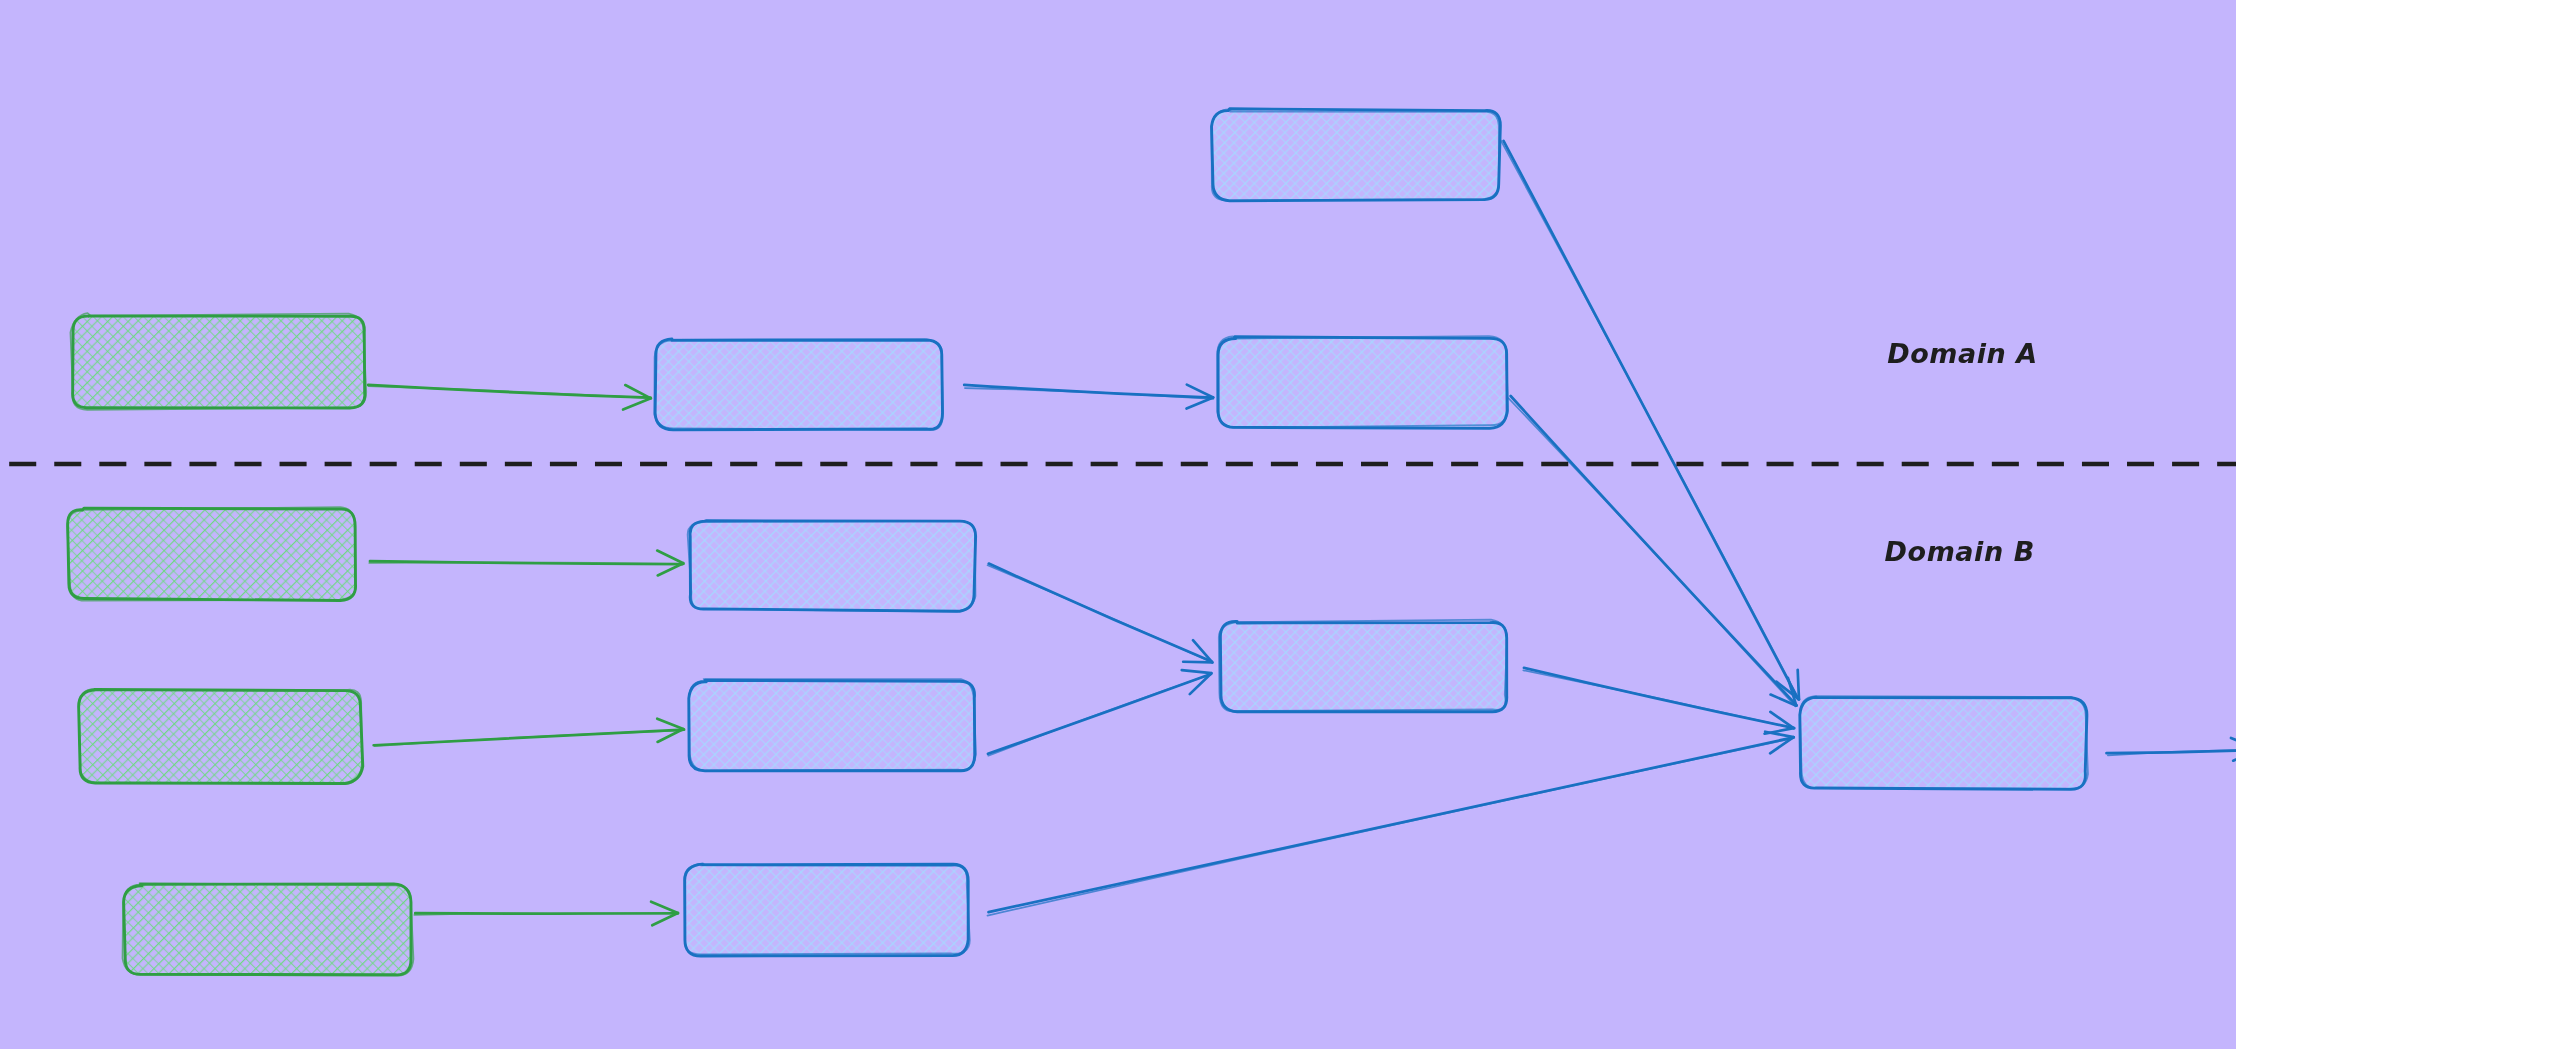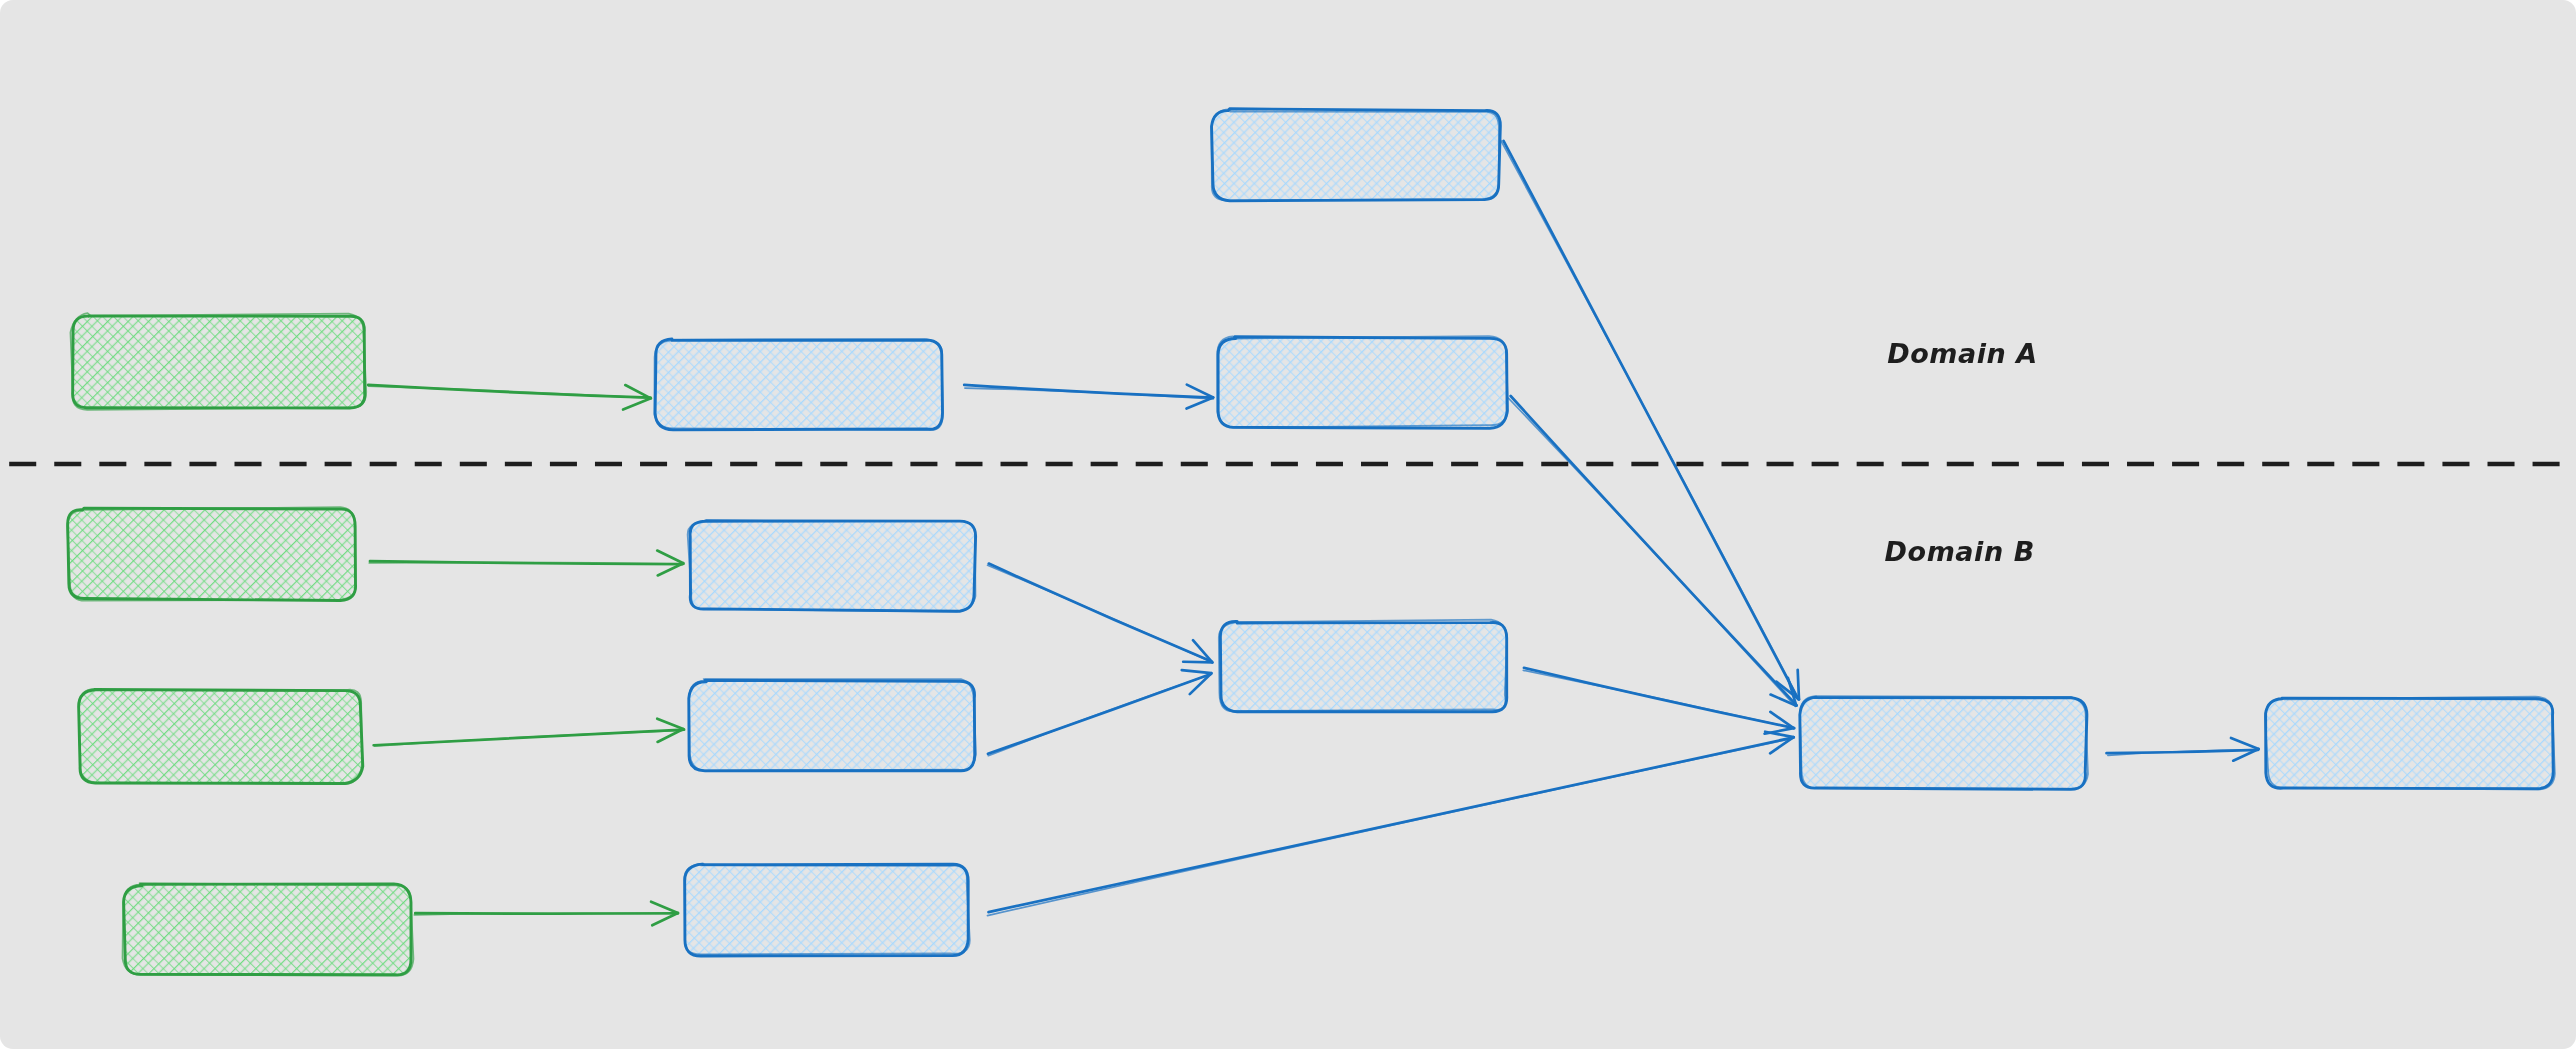--- a/index.html
+++ b/index.html
@@ -6,25 +6,24 @@
   html, body {
     margin: 0;
     padding: 0;
     background: #ffffff;
   }
   body {
     font-family: "Liberation Sans", sans-serif;
   }
   #canvas-root {
     position: relative;
-    width: 2576px;
+    width: 2236px;
     height: 1049px;
-    background: #e5e5e5;
+    background: #c4b5fd;
     overflow: hidden;
-    border-radius: 13px;
   }
   #diagram-svg {
     position: absolute;
     top: 0;
     left: 0;
     width: 2576px;
     height: 1049px;
     display: block;
   }
   .node-rect {

